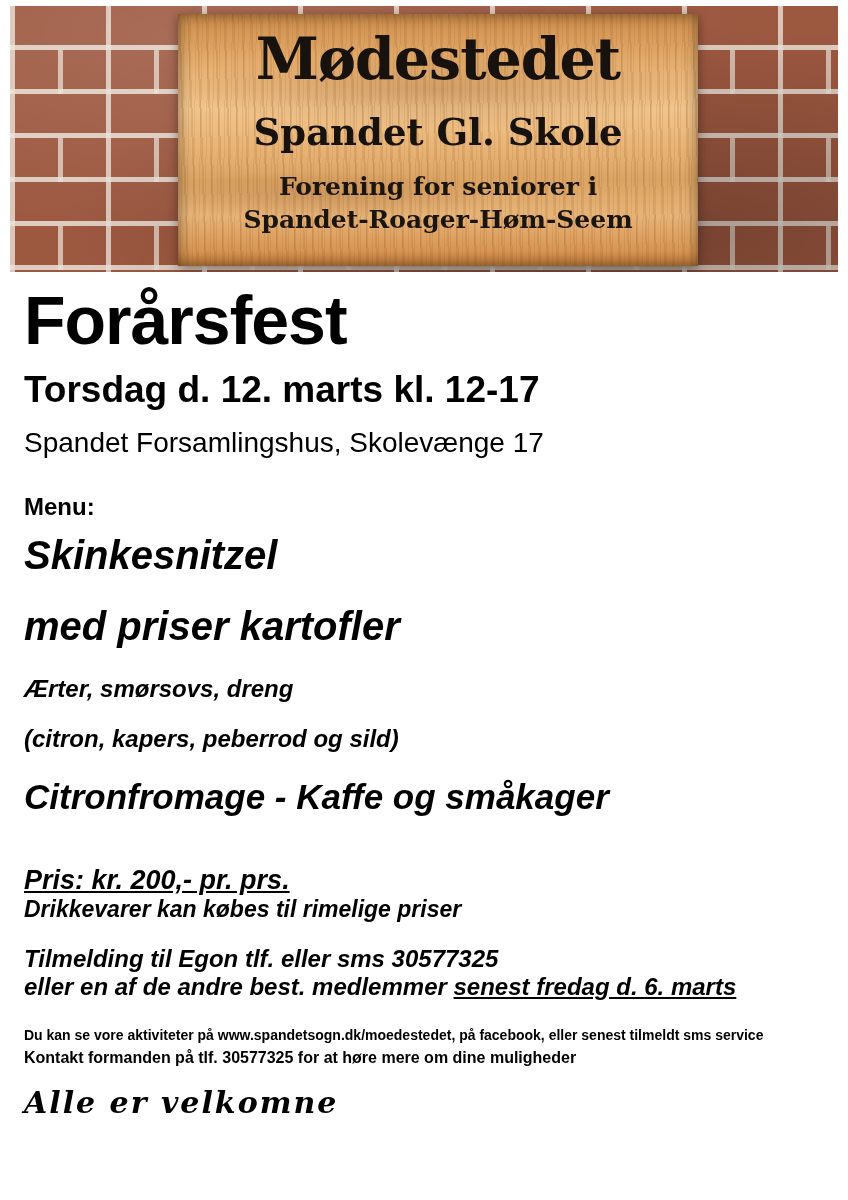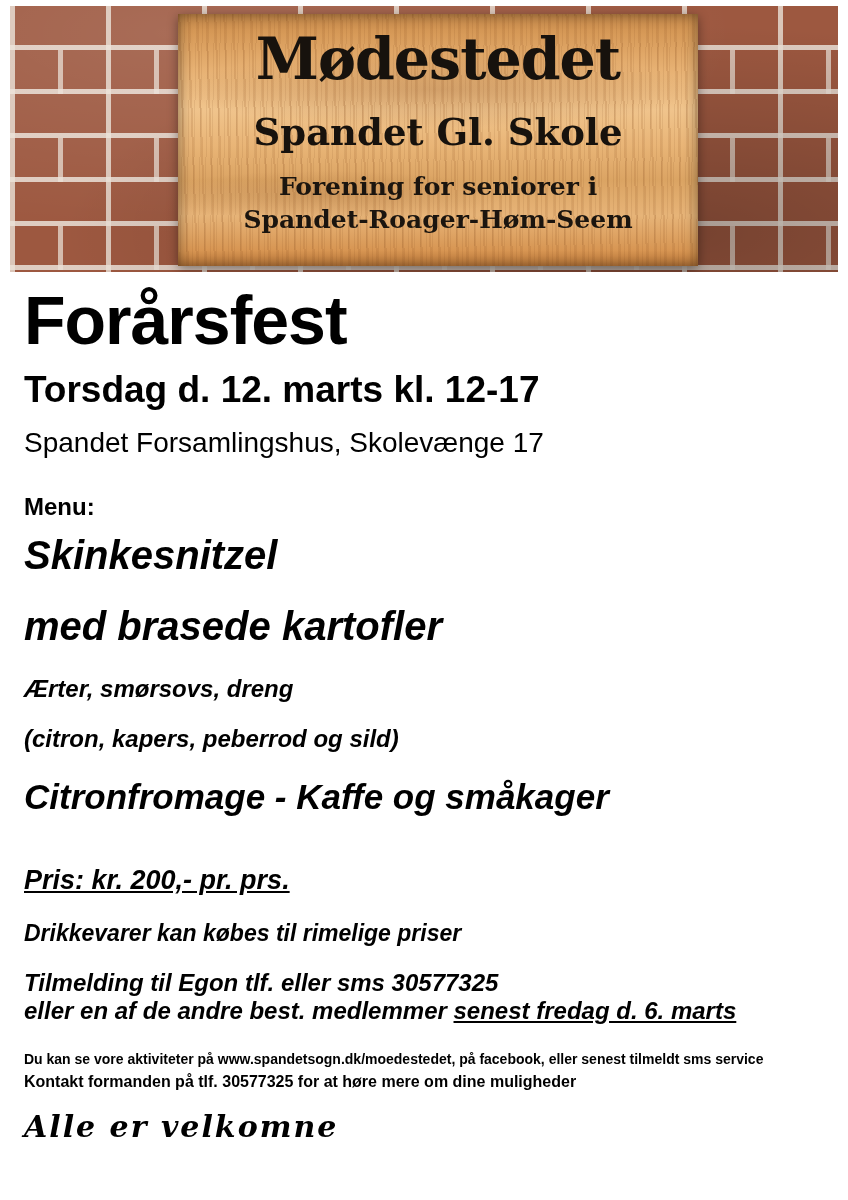--- a/index.html
+++ b/index.html
@@ -212,21 +212,20 @@
     font-style: italic;
     font-size: 27px;
     margin-top: 48px;
     text-decoration: underline;
   }
   .drinks {
     font-family: "Liberation Sans", sans-serif;
     font-weight: bold;
     font-style: italic;
     font-size: 23px;
-    margin-top: 24px;
   }
   .signup {
     font-family: "Liberation Sans", sans-serif;
     font-weight: bold;
     font-style: italic;
     font-size: 24px;
     margin-top: 22px;
   }
   .signup2 {
     font-family: "Liberation Sans", sans-serif;
@@ -275,21 +274,21 @@
     </div>
   </div>
 
   <div class="content">
     <div class="headline">Forårsfest</div>
     <div class="when">Torsdag d. 12. marts kl. 12-17</div>
     <div class="where">Spandet Forsamlingshus, Skolevænge 17</div>
 
     <div class="menu-label">Menu:</div>
     <div class="dish1">Skinkesnitzel</div>
-    <div class="dish2">med brasede kartofler</div>
+    <div class="dish2">med priser kartofler</div>
     <div class="dish3">Ærter, smørsovs, dreng</div>
     <div class="dish4">(citron, kapers, peberrod og sild)</div>
     <div class="dessert">Citronfromage - Kaffe og småkager</div>
 
     <div class="price">Pris: kr. 200,- pr. prs.</div>
     <div class="drinks">Drikkevarer kan købes til rimelige priser</div>
     <div class="signup">Tilmelding til Egon tlf. eller sms  30577325</div>
     <div class="signup2"><span>eller en af de andre best. medlemmer </span><u>senest fredag d. 6. marts</u></div>
 
     <div class="fineprint1">Du kan se vore aktiviteter på www.spandetsogn.dk/moedestedet, på facebook, eller senest tilmeldt sms service</div>

